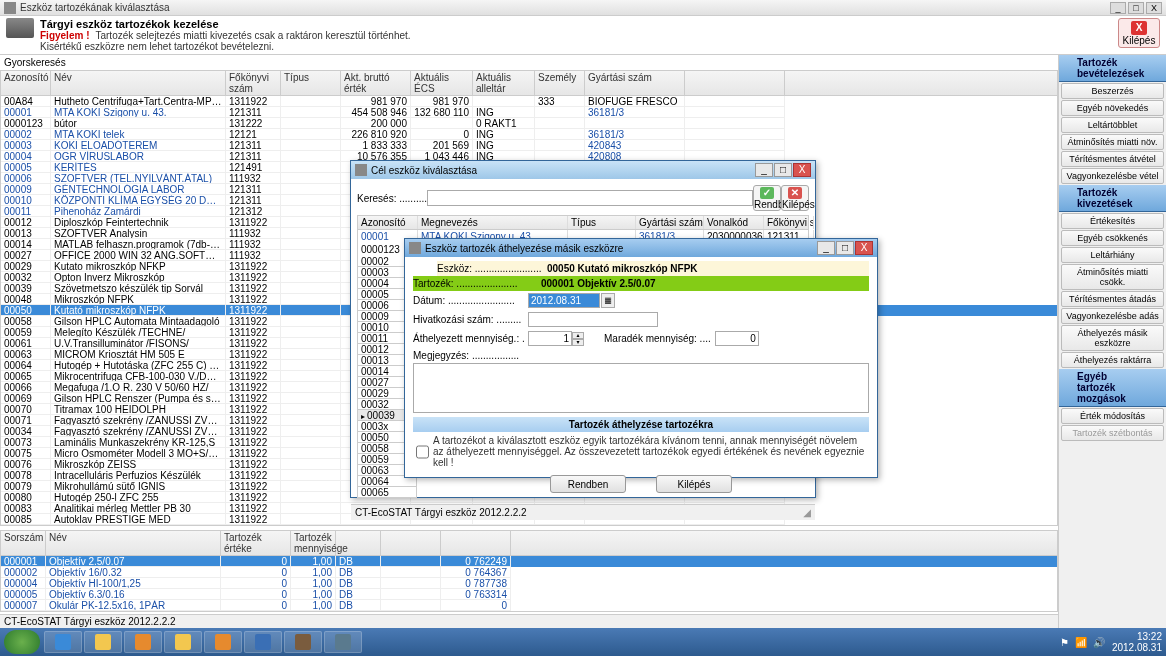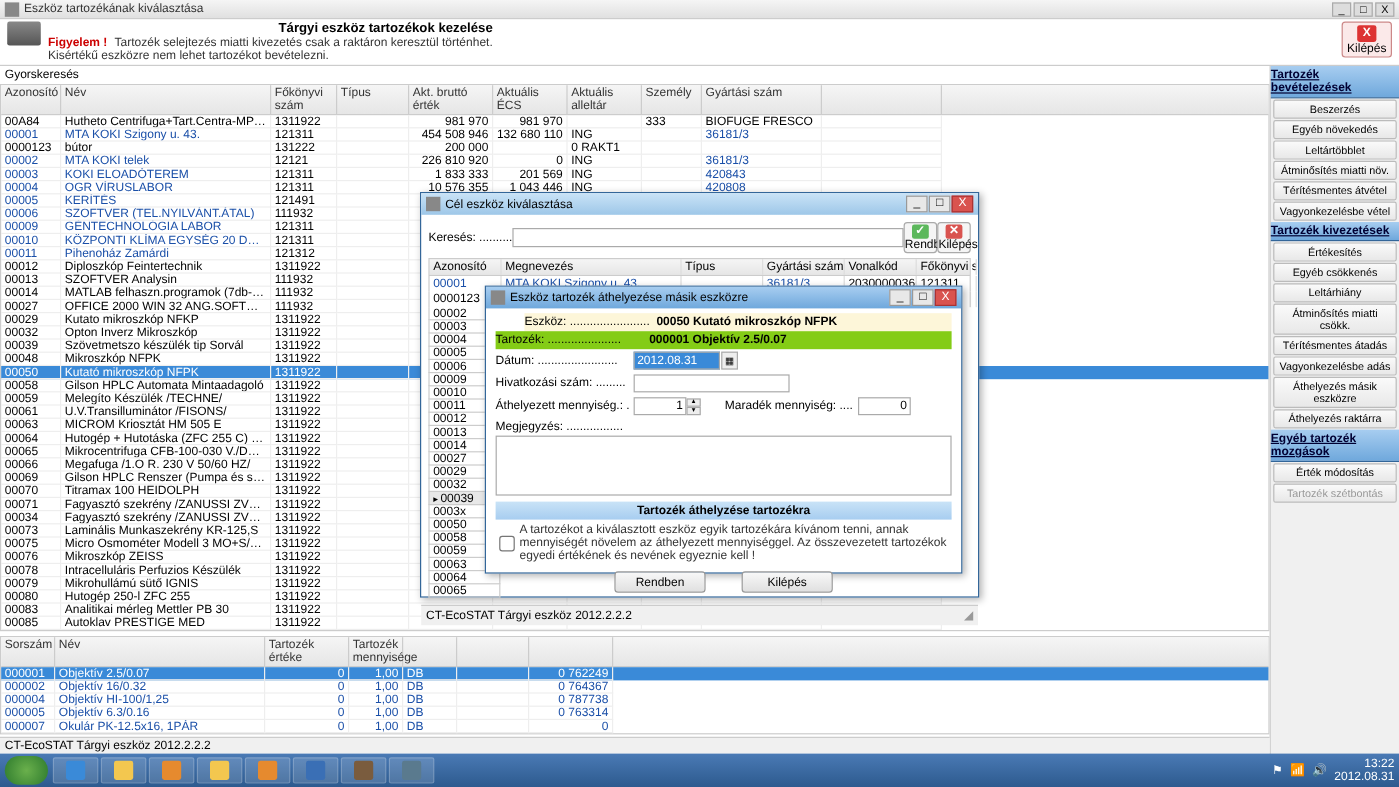--- a/index.html
+++ b/index.html
@@ -3,30 +3,30 @@
 <meta charset="utf-8">
 <style>
 * { margin: 0; padding: 0; box-sizing: border-box; font-family: Tahoma, Arial, sans-serif; font-size: 10px; }
 body { background: #fff; width: 1166px; height: 656px; overflow: hidden; position: relative; }
 .titlebar { height: 16px; background: linear-gradient(#f5f5f5,#e0e0e0); border-bottom: 1px solid #ccc; display: flex; align-items: center; padding: 0 4px; }
 .titlebar .title { flex: 1; font-size: 10px; color: #333; }
 .winbtns { display: flex; gap: 2px; }
 .winbtn { width: 16px; height: 12px; background: #ddd; border: 1px solid #aaa; font-size: 9px; text-align: center; line-height: 10px; }
 .header { display: flex; align-items: flex-start; padding: 2px 6px; border-bottom: 1px solid #ccc; }
 .header-icon { width: 28px; height: 20px; background: linear-gradient(#888,#555); margin-right: 6px; border-radius: 2px; }
-.header-text .ht1 { font-weight: bold; font-size: 11px; text-align: right; }
+.header-text .ht1 { font-weight: bold; font-size: 11px; }
 .header-text .warn { color: #c00; font-weight: bold; margin-right: 6px; }
 .header-text .hdesc { color: #333; font-size: 10px; }
 .header-right { margin-left: auto; }
 .exitbtn { width: 42px; height: 30px; background: #fbe9e9; border: 1px solid #c88; border-radius: 3px; text-align: center; font-size: 9px; padding-top: 2px; }
 .exitbtn .x { color: #fff; background: #d33; display: inline-block; width: 16px; height: 14px; border-radius: 2px; line-height: 14px; font-weight: bold; }
 .content { display: flex; height: calc(100% - 50px); }
 .main { flex: 1; display: flex; flex-direction: column; min-width: 0; }
 .side { width: 108px; background: #f0f0f0; border-left: 1px solid #ccc; }
-.side .shdr { background: linear-gradient(#a7cdf0,#6fa8dc); color: #003; font-weight: bold; font-size: 10px; padding: 2px 0; border-bottom: 1px solid #369; text-decoration: underline; }
+.side .shdr { background: linear-gradient(#a7cdf0,#6fa8dc); color: #003; font-weight: bold; font-size: 10px; padding: 2px 18px; border-bottom: 1px solid #369; }
 .side .sbtn { background: linear-gradient(#fafafa,#e8e8e8); border: 1px solid #bbb; border-radius: 2px; margin: 1px 2px; padding: 2px 3px; font-size: 9px; text-align: center; cursor: pointer; }
 .side .sbtn.disabled { color: #999; }
 .quick { padding: 2px 4px; font-size: 10px; }
 .grid { border: 1px solid #ccc; flex: 0 0 auto; }
 .grid-hdr, .grid-row { display: grid; }
 #g1 .grid-hdr, #g1 .grid-row { grid-template-columns: 50px 175px 55px 60px 70px 62px 62px 50px 100px 100px; }
 .grid-hdr { background: linear-gradient(#f5f5f5,#e6e6e6); border-bottom: 1px solid #ccc; }
 .grid-hdr .c { border-right: 1px solid #ccc; padding: 1px 3px; font-size: 10px; color: #333; }
 .grid-row .c { border-right: 1px solid #eee; border-bottom: 1px solid #eee; padding: 0 3px; font-size: 10px; white-space: nowrap; overflow: hidden; text-overflow: ellipsis; height: 11px; line-height: 11px; }
 .link { color: #1a4fa8; }
@@ -51,21 +51,21 @@
 .ic.cancel { background: #d9534f; }
 #modal1 .mgrid .mh, #modal1 .mgrid .mr { display: grid; grid-template-columns: 60px 150px 68px 68px 60px 50px; }
 #modal1 .mgrid .mh { background: linear-gradient(#f5f5f5,#e6e6e6); border: 1px solid #ccc; }
 #modal1 .mgrid .mh .c, #modal1 .mgrid .mr .c { border-right: 1px solid #ddd; padding: 1px 3px; font-size: 10px; white-space: nowrap; overflow: hidden; }
 #modal1 .mgrid .mr { border-left: 1px solid #ccc; border-right: 1px solid #ccc; }
 #modal1 .mgrid .idcol { width: 60px; border: 1px solid #ccc; border-top: none; padding: 0 3px; font-size: 10px; height: 11px; line-height: 11px; }
 #modal1 .mgrid .idcol.sel { background: #e8e8e8; }
 #modal1 .mgrid .idcol.mark::before { content: "▸"; margin-right: 2px; font-size: 8px; }
 #modal1 .statusbar { border-top: 1px solid #ccc; padding: 2px 4px; font-size: 10px; background: #f0f0f0; display: flex; align-items: center; }
 #modal1 .statusbar .grip { margin-left: auto; color: #999; }
-#modal2 { left: 404px; top: 238px; width: 398px; height: 240px; }
+#modal2 { left: 404px; top: 238px; width: 474px; height: 240px; }
 #modal2 .mtitle { background: linear-gradient(#a7cdf0,#6fa8dc); }
 #modal2 .body { padding: 4px 8px; }
 #modal2 .inforow { display: flex; font-size: 10px; padding: 2px 0; }
 #modal2 .inforow .lbl { width: 110px; }
 #modal2 .inforow .val { font-weight: bold; }
 #modal2 .fld { display: flex; align-items: center; padding: 2px 0; font-size: 10px; }
 #modal2 .fld .lbl { width: 115px; }
 #modal2 .fld input { border: 1px solid #aaa; height: 15px; padding: 0 2px; }
 #modal2 .fld input.date { width: 72px; background: #3a8ad8; color: #fff; }
 #modal2 .fld .datebtn { width: 14px; height: 15px; border: 1px solid #aaa; background: #eee; text-align: center; line-height: 13px; margin-left: 1px; font-size: 8px; }

